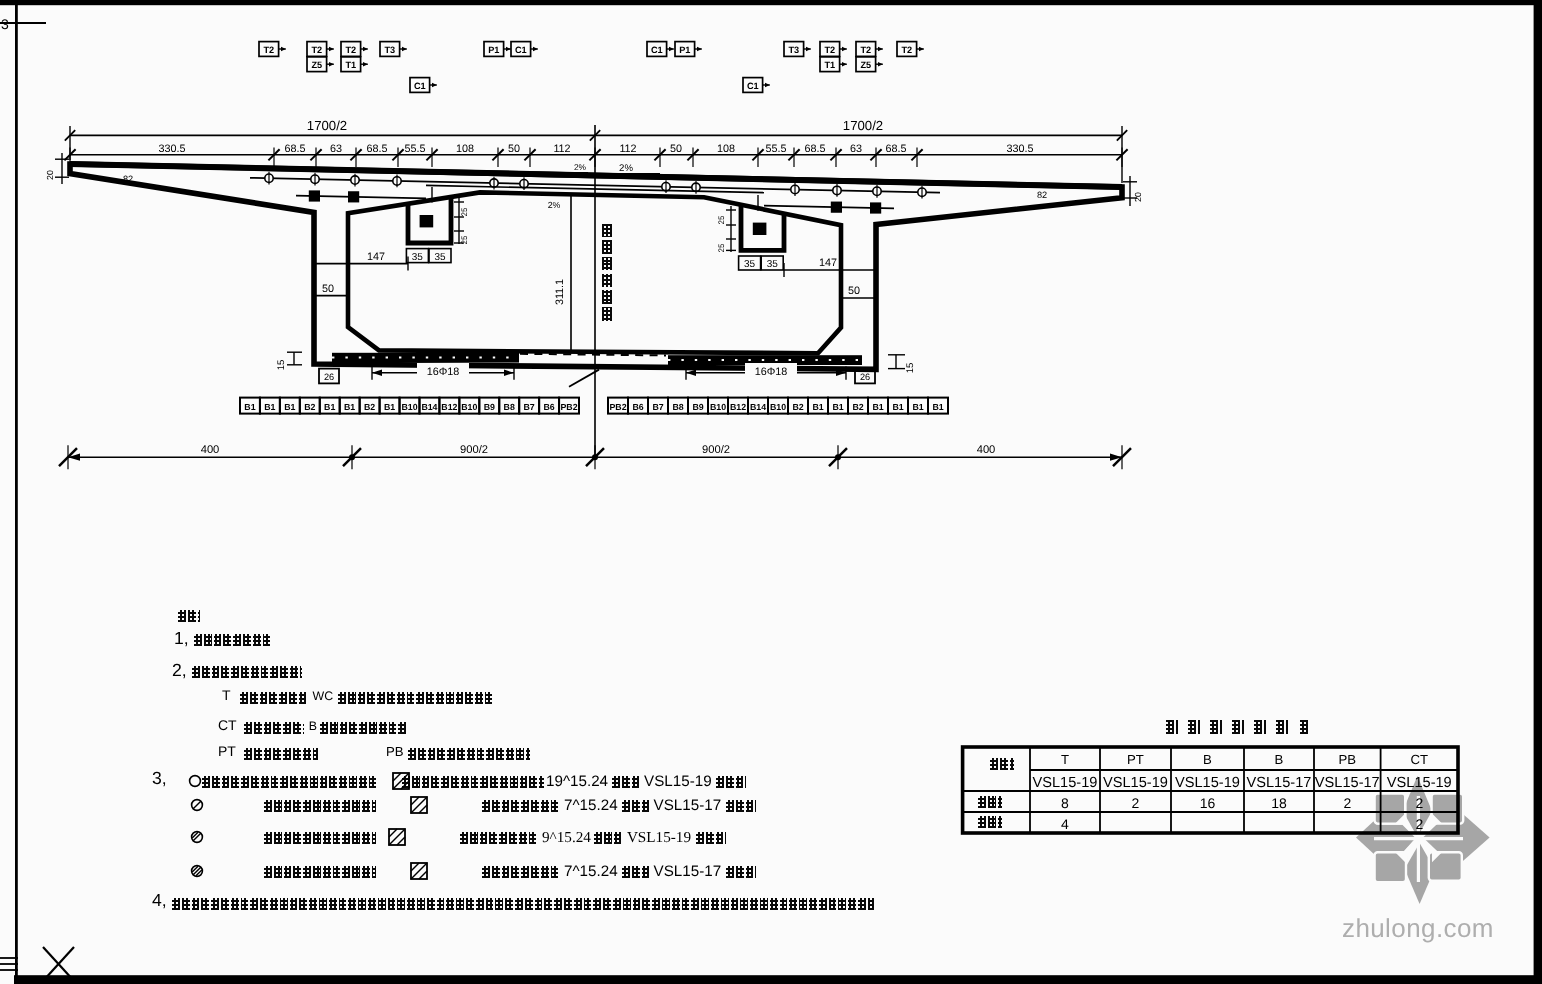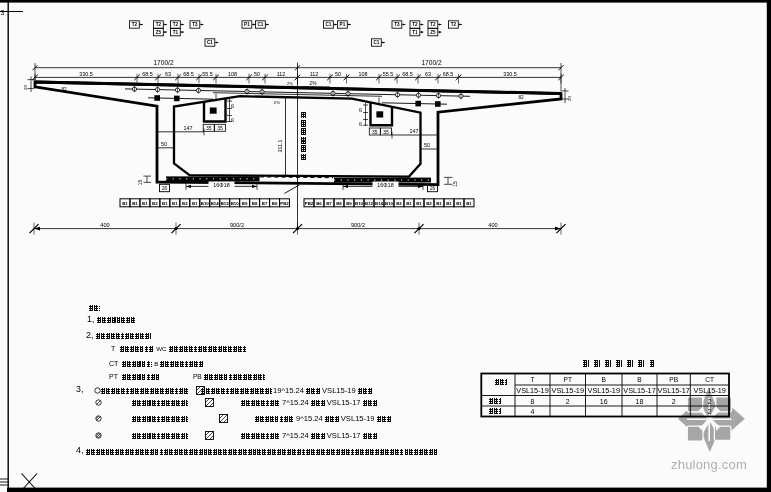--- a/index.html
+++ b/index.html
@@ -526,21 +526,21 @@
         <line x1="0.5" y1="8.5" x2="8.5" y2="0.5" stroke="#000" stroke-width="0.7"></line>
         <line x1="0.5" y1="4.5" x2="4.5" y2="0.5" stroke="#000" stroke-width="0.7"></line>
         <line x1="4.5" y1="8.5" x2="8.5" y2="4.5" stroke="#000" stroke-width="0.7"></line>
       </svg><span class="zh" style="width:40px;height:6px;margin-top:1.8px;margin-left:35px;"></span><span style="font-size:7.6px;display:inline-block;vertical-align:top;margin-left:2px;">7^15.24</span><span class="zh" style="width:15px;height:6px;margin-top:1.8px;margin-left:1px;"></span><span style="font-size:7.6px;display:inline-block;vertical-align:top;margin-left:2px;">VSL15-17</span><span class="zh" style="width:16px;height:6px;margin-top:1.8px;margin-left:1px;"></span></div>
 
 <div class="n" style="left:95px;top:415.1px;"><svg width="7" height="7" style="display:inline-block;vertical-align:top;">
         <circle cx="3.5" cy="3.5" r="2.7" fill="none" stroke="#000" stroke-width="0.8"></circle>
         <line x1="1.6" y1="5.4" x2="5.4" y2="1.6" stroke="#000" stroke-width="0.7"></line>
         <line x1="1.1" y1="4" x2="4" y2="1.1" stroke="#000" stroke-width="0.7"></line>
       </svg><span class="zh" style="width:57px;height:6px;margin-top:1px;margin-left:36px;"></span></div>
-<div class="n" style="left:219px;top:414.3px;"><svg width="9" height="9" style="display:inline-block;vertical-align:top;">
+<div class="n" style="left:194px;top:414.3px;font-family:Liberation Serif, serif;"><svg width="9" height="9" style="display:inline-block;vertical-align:top;">
         <rect x="0.5" y="0.5" width="8" height="8" fill="none" stroke="#000" stroke-width="0.9"></rect>
         <line x1="0.5" y1="8.5" x2="8.5" y2="0.5" stroke="#000" stroke-width="0.7"></line>
         <line x1="0.5" y1="4.5" x2="4.5" y2="0.5" stroke="#000" stroke-width="0.7"></line>
         <line x1="4.5" y1="8.5" x2="8.5" y2="4.5" stroke="#000" stroke-width="0.7"></line>
       </svg><span class="zh" style="width:40px;height:6px;margin-top:1.8px;margin-left:35px;"></span><span style="font-size:7.6px;display:inline-block;vertical-align:top;margin-left:2px;">9^15.24</span><span class="zh" style="width:15px;height:6px;margin-top:1.8px;margin-left:1px;"></span><span style="font-size:7.6px;display:inline-block;vertical-align:top;margin-left:2px;">VSL15-19</span><span class="zh" style="width:16px;height:6px;margin-top:1.8px;margin-left:1px;"></span></div>
 
 <div class="n" style="left:95px;top:431.6px;"><svg width="7" height="7" style="display:inline-block;vertical-align:top;">
         <circle cx="3.5" cy="3.5" r="2.7" fill="none" stroke="#000" stroke-width="0.8"></circle>
         <line x1="1.6" y1="5.4" x2="5.4" y2="1.6" stroke="#000" stroke-width="0.7"></line>
         <line x1="1.1" y1="4" x2="4" y2="1.1" stroke="#000" stroke-width="0.7"></line>

